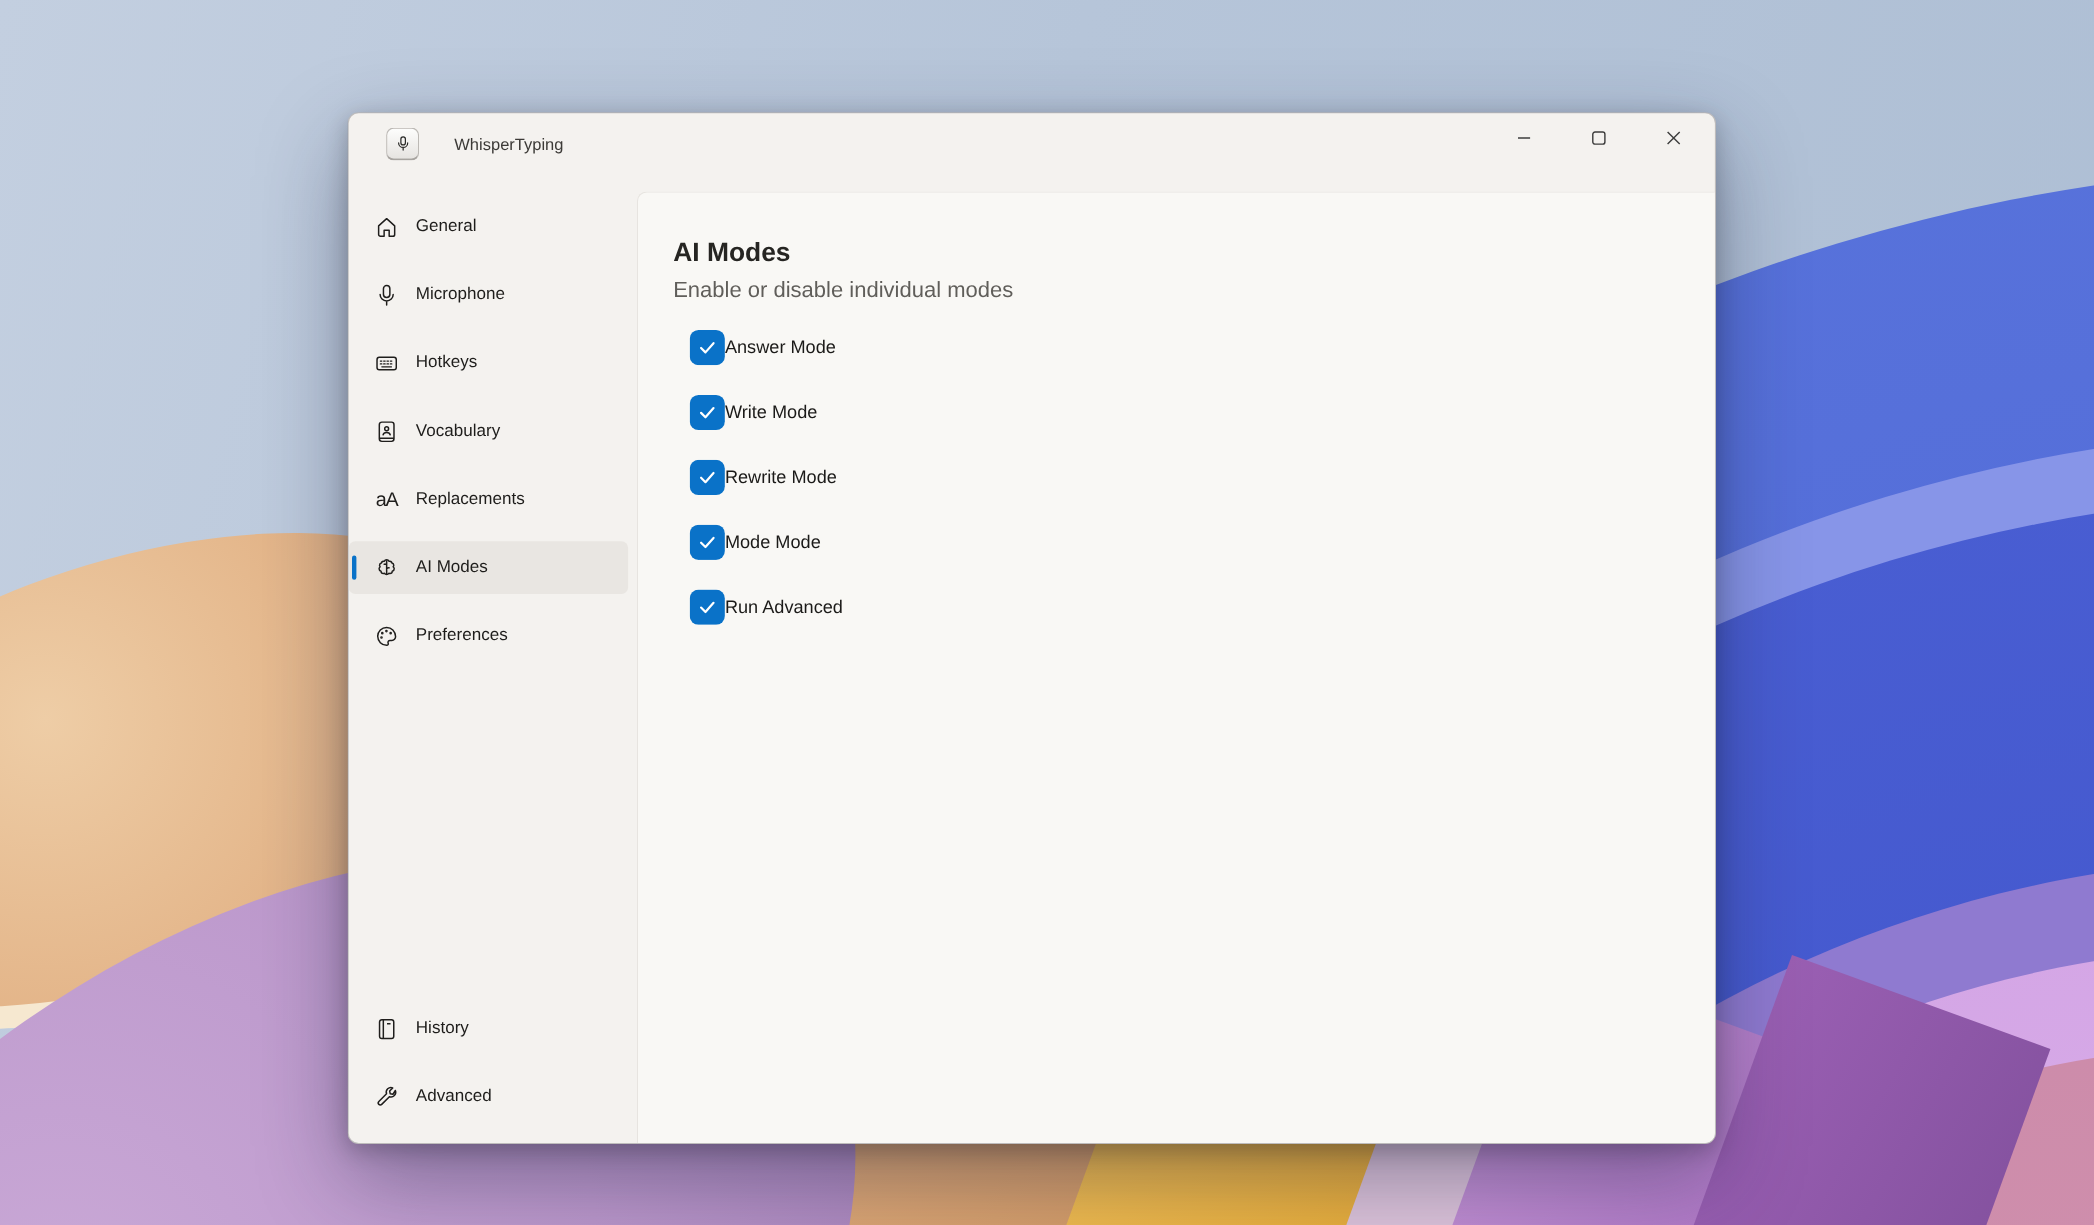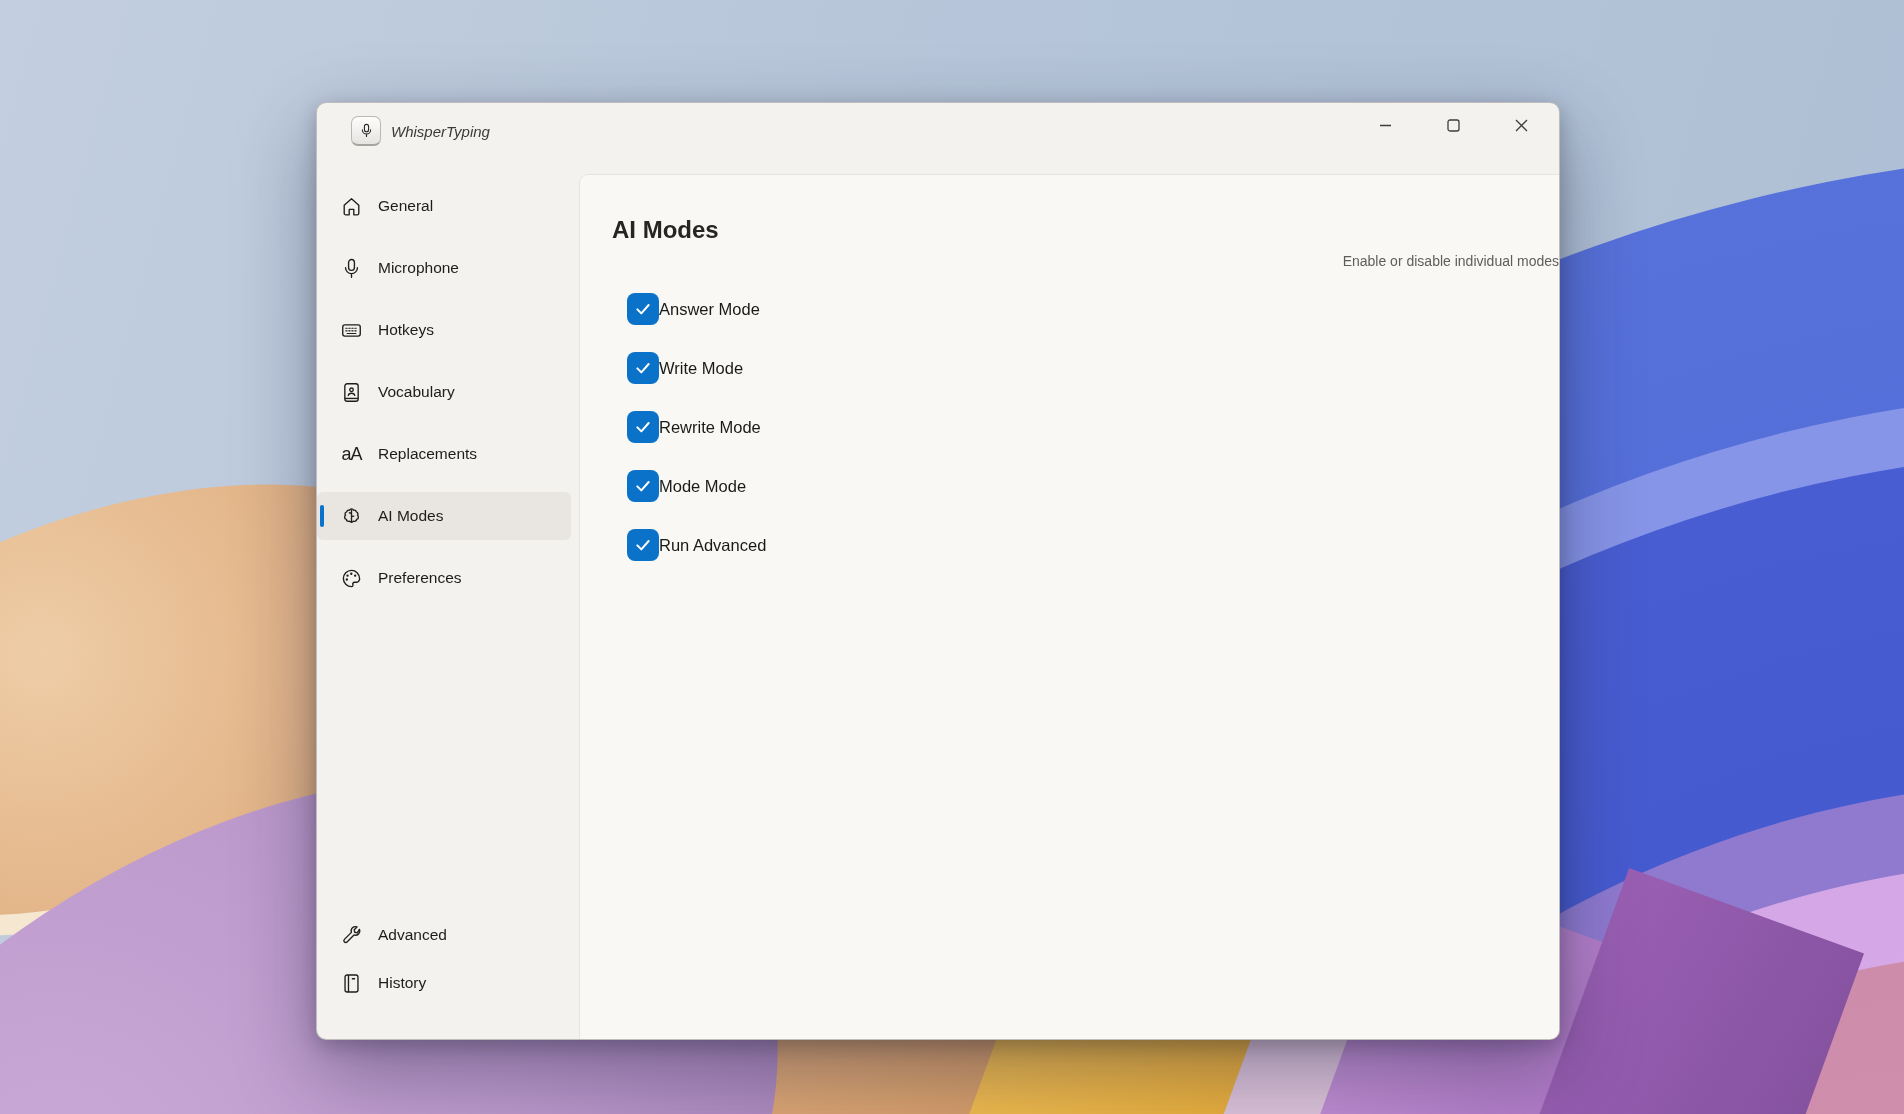--- a/index.html
+++ b/index.html
@@ -42,21 +42,21 @@
     background:#f4f2ef; border-radius:10px; border:1px solid rgba(90,90,95,.35);
     box-shadow:0 30px 80px rgba(25,30,60,.40), 0 6px 20px rgba(0,0,0,.22);
     overflow:hidden; }
   .titlebar { position:absolute; left:0; top:0; right:0; height:56px;
     display:flex; align-items:center; padding-left:34px; }
   .app-icon { width:30px; height:30px; border-radius:7px;
     background:linear-gradient(#fdfdfc,#e6e4e1);
     border:1px solid #bcb9b5; border-bottom:2.5px solid #a7a4a0;
     display:flex; align-items:center; justify-content:center; }
   .app-icon svg { width:17px; height:17px; stroke:#2a2a28; fill:none; stroke-width:1.6; }
-  .window-title { margin-left:10px; font-size:15px; color:#3c3a37;font-style:italic; }
+  .window-title { margin-left:32px; font-size:15px; color:#3c3a37; }
   .caption-controls { position:absolute; top:2px; right:10px; display:flex; gap:12px; }
   .caption-btn { width:56px; height:40px; display:flex; align-items:center; justify-content:center; }
   .caption-btn svg { stroke:#3d3d3d; fill:none; stroke-width:1.3; }
 
   
   .sidebar { position:absolute; left:0; top:56px; bottom:0; width:262px;
     padding:23px 8px 18px 0; display:flex; flex-direction:column; }
   .nav-item { position:relative; height:48px; border-radius:6px; margin-bottom:14px;
     display:flex; align-items:center; padding-left:22px; flex:none; }
   .nav-item.selected { background:#e9e6e2; }
@@ -67,21 +67,21 @@
   .nav-icon svg { width:25px; height:25px; stroke:#1f1e1c; fill:none; stroke-width:1.3; }
   .nav-icon .glyph { font-size:18px; color:#1f1e1c; letter-spacing:-1px; }
   .nav-label { margin-left:14px; font-size:15.5px; color:#1e1d1b; }
   .sidebar-spacer { flex:1; }
 
   
   .main { position:absolute; left:262px; top:71px; right:0; bottom:0;
     background:#f9f8f5; border-top:1px solid #e7e4e0; border-left:1px solid #e7e4e0;
     border-top-left-radius:9px; padding:41px 0 0 32px; }
   .page-title { font-size:24px; font-weight:700; color:#262522; }
-  .page-subtitle { margin-top:9px; font-size:14px; color:#605e5a;text-align:right; }
+  .page-subtitle { margin-top:9px; font-size:20px; color:#605e5a; }
   .modes { margin-top:24px; margin-left:15px; }
   .mode-row { display:flex; align-items:center; height:32px; margin-bottom:27px; }
   .checkbox { width:32px; height:32px; border-radius:8px; flex:none;
     display:flex; align-items:center; justify-content:center;
     border:1px solid transparent; }
   .checkbox svg { width:20px; height:20px; fill:none; stroke:#fff; stroke-width:2.4;
     stroke-linecap:round; stroke-linejoin:round; display:none; }
   .checkbox.checked svg { display:block; }
   .mode-label { font-size:16.5px; color:#1b1a18; }
 </style>
@@ -203,37 +203,37 @@
               <circle cx="11.8" cy="7.4" r=".5"></circle>
               <circle cx="15.5" cy="9.2" r=".5"></circle>
               <circle cx="7.5" cy="13" r=".5"></circle>
             </svg>
         </span>
         <span class="nav-label">Preferences</span>
       </div>
 
       <div class="sidebar-spacer"></div>
 
-      <div class="nav-item" style="margin-bottom:0;">
-        <span class="nav-icon">
-          <svg viewBox="0 0 24 24">
-              <path d="M19.6 6.1a4.1 4.1 0 0 1-5.2 5.4l-6.7 6.7a1.75 1.75 0 0 1-2.5-2.5l6.7-6.7a4.1 4.1 0 0 1 5.4-5.2l-2.7 2.7.5 2.4 2.4.5Z" stroke-linejoin="round"></path>
-            </svg>
-        </span>
-        <span class="nav-label">Advanced</span>
-      </div>
-
       <div class="nav-item" style="margin-bottom:14px;">
         <span class="nav-icon">
           <svg viewBox="0 0 24 24">
               <rect x="5.8" y="3.8" width="12.4" height="16.4" rx="2"></rect>
               <path d="M9.1 3.8v16.4M12.3 7.4h3.1"></path>
             </svg>
         </span>
         <span class="nav-label">History</span>
+      </div>
+
+      <div class="nav-item" style="margin-bottom:0;">
+        <span class="nav-icon">
+          <svg viewBox="0 0 24 24">
+              <path d="M19.6 6.1a4.1 4.1 0 0 1-5.2 5.4l-6.7 6.7a1.75 1.75 0 0 1-2.5-2.5l6.7-6.7a4.1 4.1 0 0 1 5.4-5.2l-2.7 2.7.5 2.4 2.4.5Z" stroke-linejoin="round"></path>
+            </svg>
+        </span>
+        <span class="nav-label">Advanced</span>
       </div>
     </div>
 
     <div class="main">
       <div class="page-title">AI Modes</div>
       <div class="page-subtitle">Enable or disable individual modes</div>
 
       <div class="modes">
         <div class="mode-row">
           <div class="checkbox checked" style="background: rgb(10, 114, 200);">

